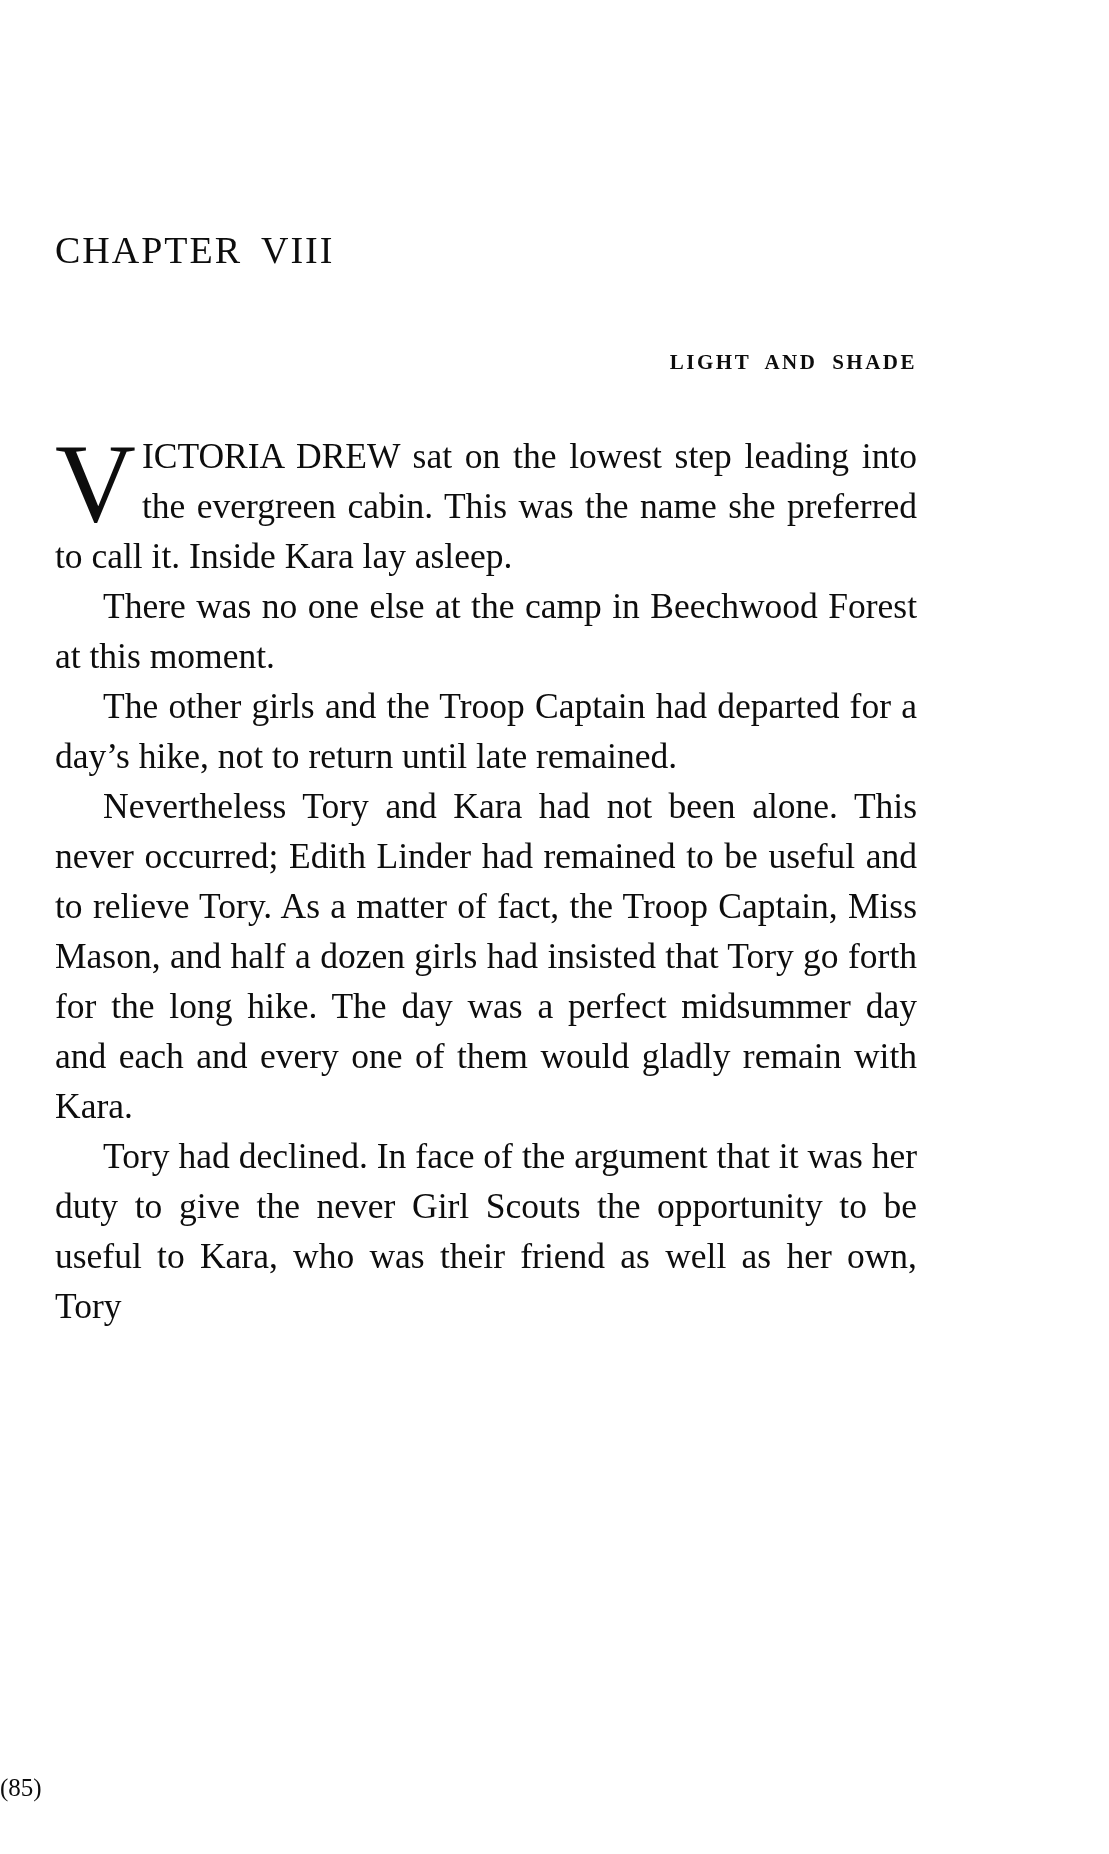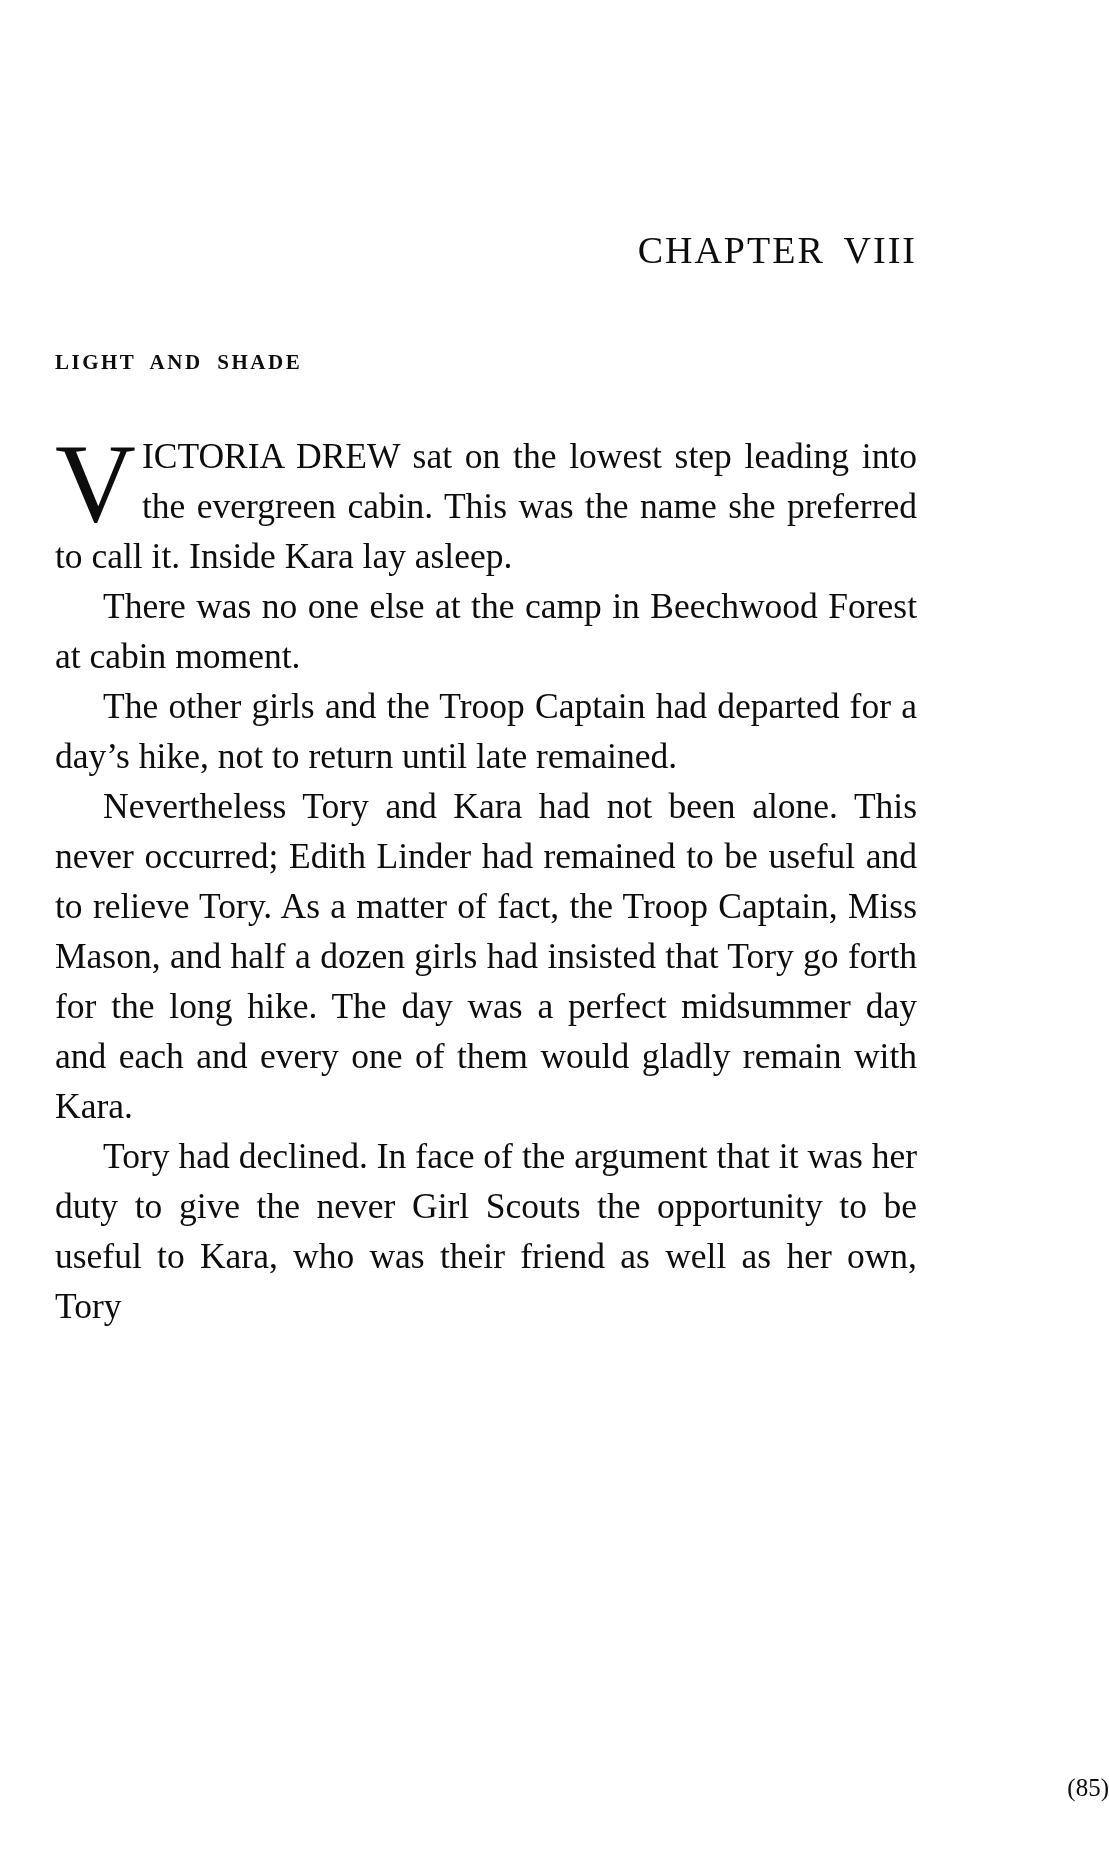--- a/index.html
+++ b/index.html
@@ -17,29 +17,29 @@
     color: #0d0d0d;
     overflow: hidden;
   }
   .content {
     position: absolute;
     left: 55px;
     top: 228px;
     width: 862px;
   }
   .chapter-title {
-    text-align: right;
+    text-align: left;
     font-size: 38px;
     letter-spacing: 2px;
     font-weight: normal;
     margin: 0;
     word-spacing: 8px;
   }
   .chapter-subtitle {
-    text-align: left;
+    text-align: right;
     font-size: 21px;
     font-weight: bold;
     letter-spacing: 2.5px;
     word-spacing: 7px;
     margin: 78px 0 0 0;
   }
   .body-text {
     margin-top: 56px;
     font-size: 35.5px;
     line-height: 50px;
@@ -59,37 +59,37 @@
     line-height: 92px;
     padding: 4px 6px 0 0;
     margin-top: 2px;
     font-family: "Liberation Serif", serif;
   }
   .page-number {
     position: absolute;
     bottom: 52px;
     left: 0;
     width: 100%;
-    text-align: right;
+    text-align: left;
     font-size: 25px;
   }
 </style>
 </head>
 <body>
 
 <div class="page">
   <div class="content">
 
     <h1 class="chapter-title">CHAPTER VIII</h1>
 
     <h2 class="chapter-subtitle">LIGHT AND SHADE</h2>
 
     <div class="body-text">
       <p class="first"><span class="dropcap">V</span><span>ICTORIA DREW sat on the lowest step leading into the evergreen cabin. This was the name she preferred to call it.  Inside Kara lay asleep.</span></p>
-      <p>There was no one else at the camp in Beechwood Forest at cabin moment.</p>
+      <p>There was no one else at the camp in Beechwood Forest at this moment.</p>
       <p>The other girls and the Troop Captain had departed for a day’s hike, not to return until late remained.</p>
       <p>Nevertheless Tory and Kara had not been alone.  This never occurred; Edith Linder had remained to be useful and to relieve Tory. As a matter of fact, the Troop Captain, Miss Mason, and half a dozen girls had insisted that Tory go forth for the long hike.  The day was a perfect midsummer day and each and every one of them would gladly remain with Kara.</p>
       <p>Tory had declined.  In face of the argument that it was her duty to give the never Girl Scouts the opportunity to be useful to Kara, who was their friend as well as her own, Tory</p>
     </div>
 
   </div>
 
   <div class="page-number">(85)</div>
 </div>
 

